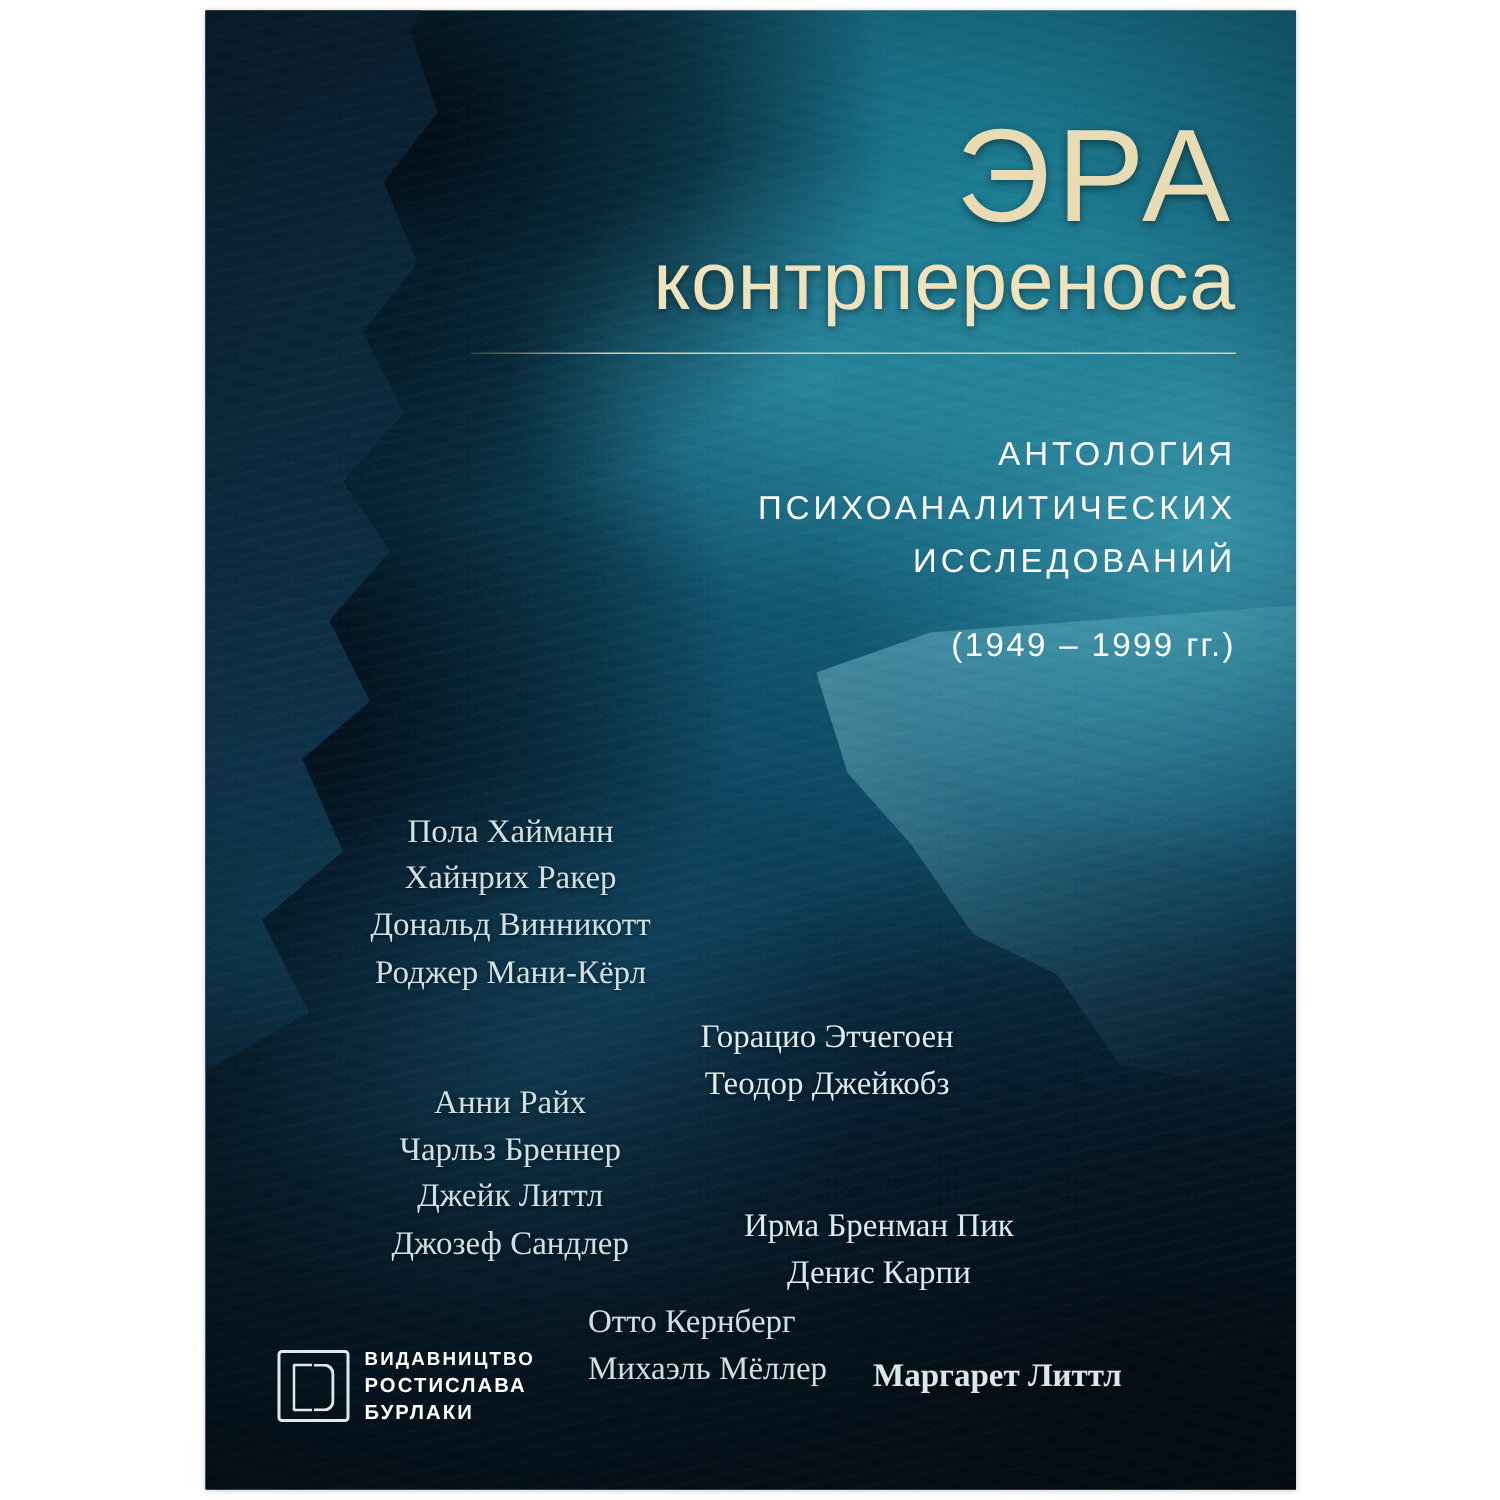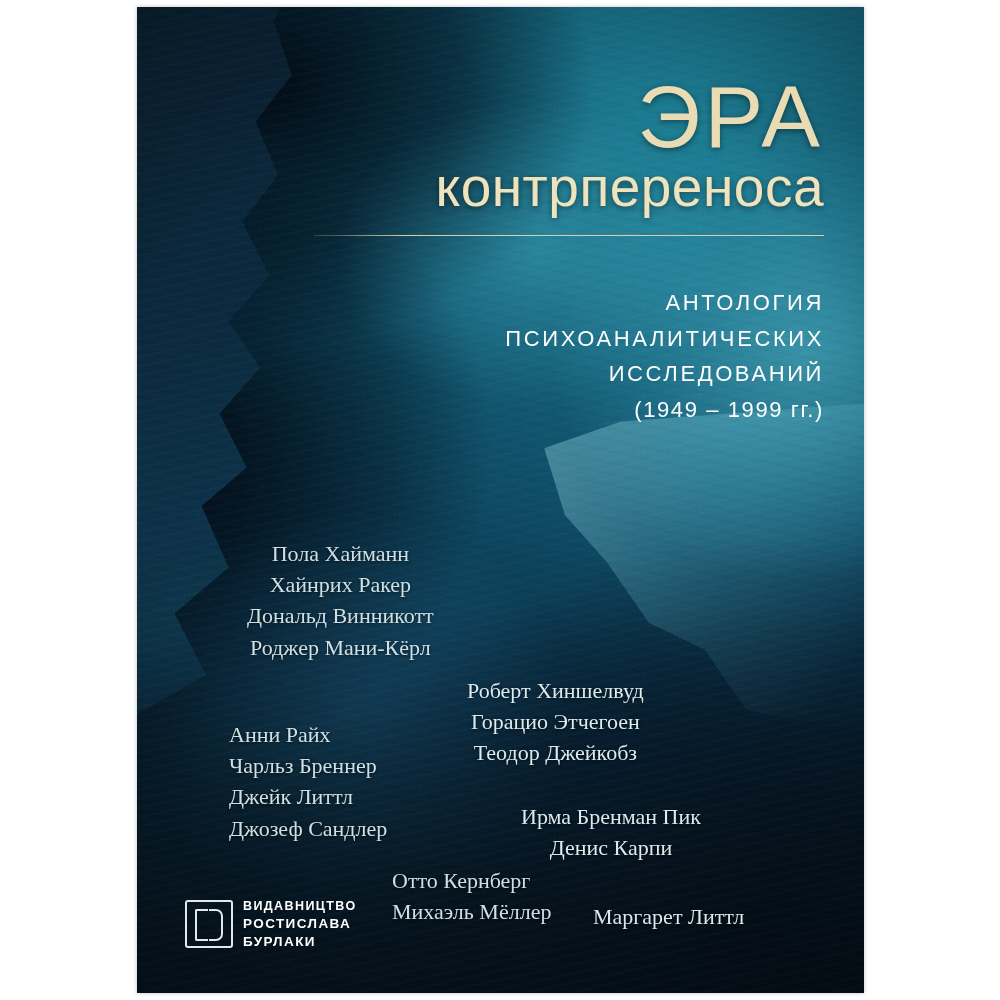--- a/index.html
+++ b/index.html
@@ -152,42 +152,43 @@
     top: 278px;
     width: 460px;
     text-align: right;
     color: #ffffff;
     font-size: 22px;
     letter-spacing: 2.6px;
     line-height: 1.62;
   }
   .subtitle-years {
     letter-spacing: 1.6px;
+    margin-top: 20px;
   }
 
   
   .authors-layer {
     position: absolute;
     inset: 0;
     font-family: "Liberation Serif", serif;
     color: #cfe0e4;
   }
   .author-group {
     position: absolute;
     line-height: 1.42;
     font-size: 22px;
     text-shadow: 0 1px 3px rgba(0,0,0,0.55);
     white-space: nowrap;
   }
   .ag-1 { left: 110px; top: 531px; text-align: center; }
   .ag-2 { left: 330px; top: 668px; text-align: center; color: #dcebee; }
-  .ag-3 { left: 92px; top: 712px; }
-  .ag-4 { left: 384px; top: 794px; text-align: center; color: #dbeaee; }
+  .ag-3 { left: 124px; top: 712px; text-align: center; }
+  .ag-4 { left: 359px; top: 794px; text-align: center; color: #dbeaee; }
   .ag-5 { left: 255px; top: 858px; text-align: left; }
-  .ag-6 { left: 456px; top: 894px; text-align: center; color: #d9e8ec; }
+  .ag-6 { left: 445px; top: 894px; text-align: center; color: #d9e8ec; font-weight: bold; }
 
   .author-line { display: block; }
 
   
   .publisher {
     position: absolute;
     left: 48px;
     bottom: 42px;
     display: flex;
     align-items: center;
@@ -266,21 +267,20 @@
     <div class="authors-layer">
 
       <div class="author-group ag-1">
         <span class="author-line">Пола Хайманн</span>
         <span class="author-line">Хайнрих Ракер</span>
         <span class="author-line">Дональд Винникотт</span>
         <span class="author-line">Роджер Мани-Кёрл</span>
       </div>
 
       <div class="author-group ag-2">
-        <span class="author-line">Роберт Хиншелвуд</span>
         <span class="author-line">Горацио Этчегоен</span>
         <span class="author-line">Теодор Джейкобз</span>
       </div>
 
       <div class="author-group ag-3">
         <span class="author-line">Анни Райх</span>
         <span class="author-line">Чарльз Бреннер</span>
         <span class="author-line">Джейк Литтл</span>
         <span class="author-line">Джозеф Сандлер</span>
       </div>

